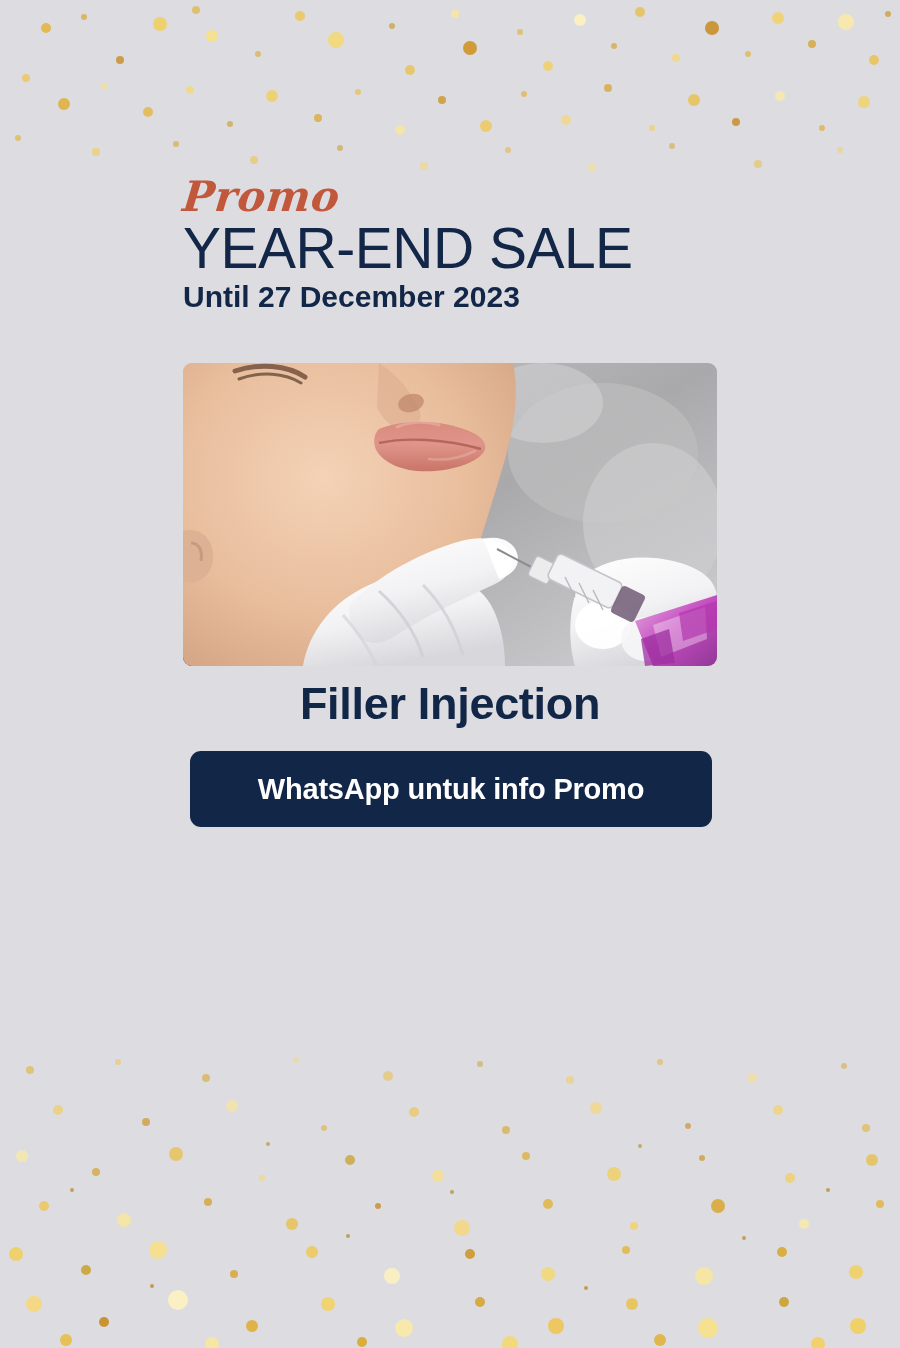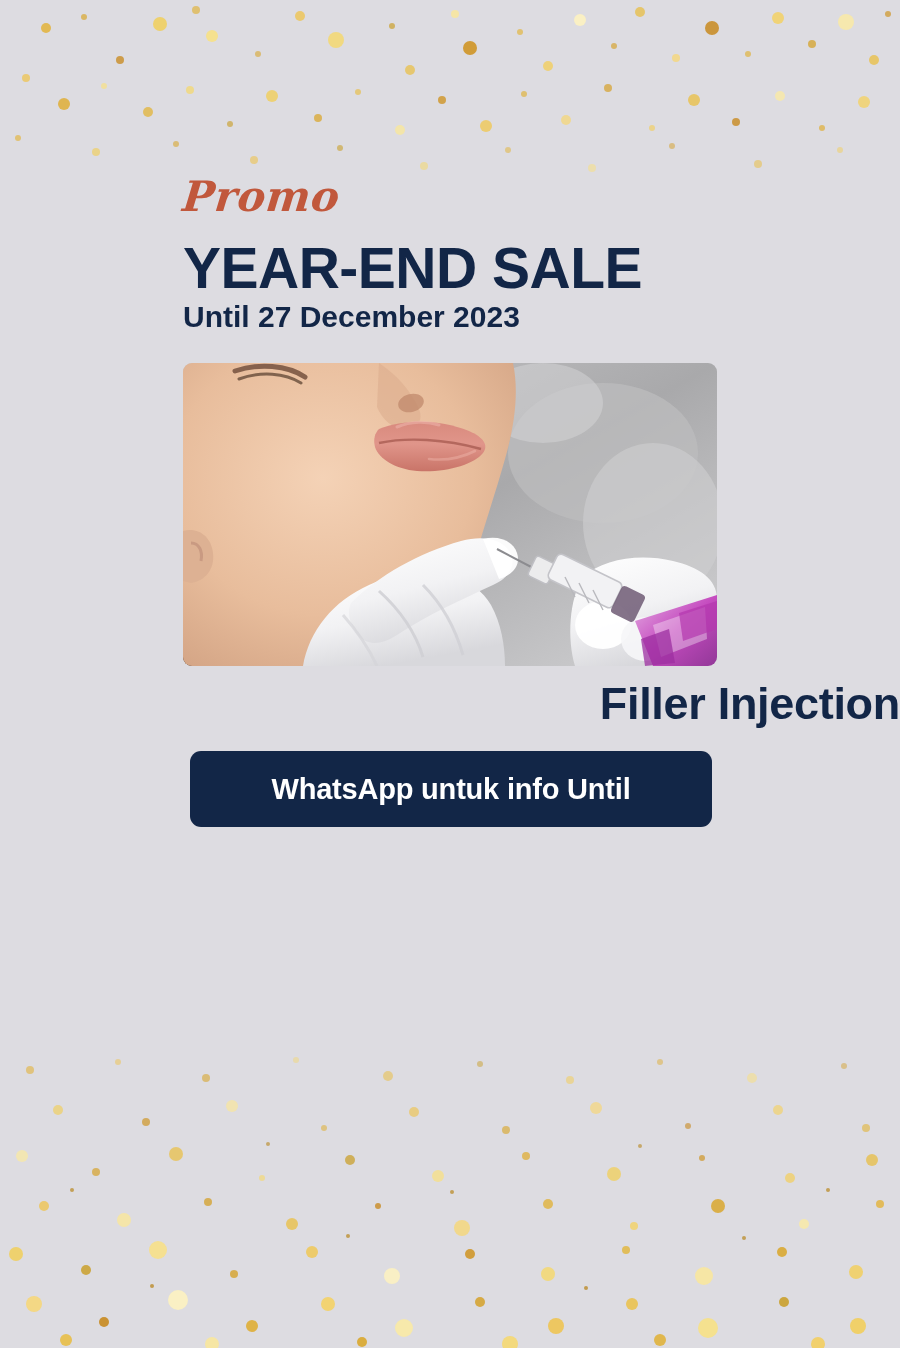--- a/index.html
+++ b/index.html
@@ -41,23 +41,23 @@
     font-family: "DejaVu Serif", serif;
     font-style: italic;
     font-weight: 700;
     font-size: 42px;
     line-height: 1;
     letter-spacing: 0.5px;
     color: #c1583c;
     transform: skewX(-6deg);
   }
   .headline {
-    margin-top: 20px;
+    margin-top: 0;
     font-size: 57px;
-    font-weight: 700;
+    font-weight: 400;
     line-height: 1.06;
     letter-spacing: -0.5px;
     color: #122647;
     white-space: nowrap;
   }
   .subhead {
     margin-top: 2px;
     font-size: 30px;
     font-weight: 700;
     line-height: 1.15;
@@ -76,21 +76,21 @@
     background: #cfcfd2;
   }
   .photo svg { display: block; width: 100%; height: 100%; }
 
   
   .service-title {
     position: absolute;
     left: 0;
     top: 678px;
     width: 900px;
-    text-align: right;
+    text-align: center;
     font-size: 45px;
     font-weight: 700;
     letter-spacing: -0.3px;
     color: #122647;
   }
 
   
   .cta {
     position: absolute;
     left: 190px;
@@ -284,21 +284,21 @@
       <path d="M452,258 L534,232 L534,303 L470,303 Z" fill="url(#purpG)" opacity="0.92"></path>
       <path d="M470,262 L522,244 L524,276 L478,294 Z" fill="#ffffff" opacity="0.35"></path>
       <path d="M496,250 L534,238 L534,266 L500,278 Z" fill="#b437ae" opacity="0.7"></path>
       <path d="M458,276 L486,266 L492,300 L462,303 Z" fill="#9c2fa0" opacity="0.75"></path>
     </svg>
   </div>
 
   <div class="service-title">Filler Injection</div>
 
   <button class="cta">
-    <span>WhatsApp untuk info Until</span>
+    <span>WhatsApp untuk info Promo</span>
   </button>
 
   <div class="discount">
     
 
     
   </div>
 
   <div class="confetti confetti-bottom">
     <svg width="900" height="300" viewBox="0 0 900 300">

